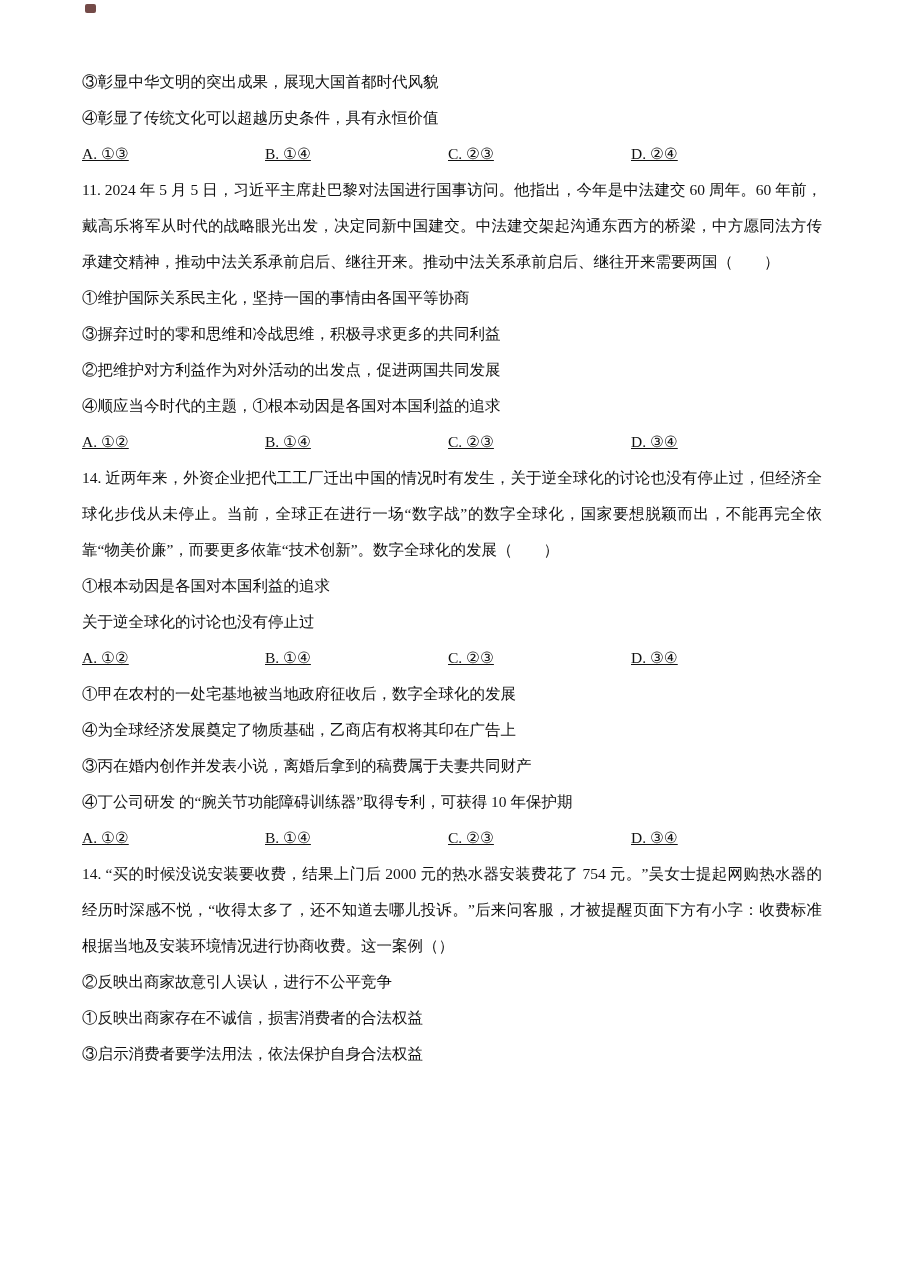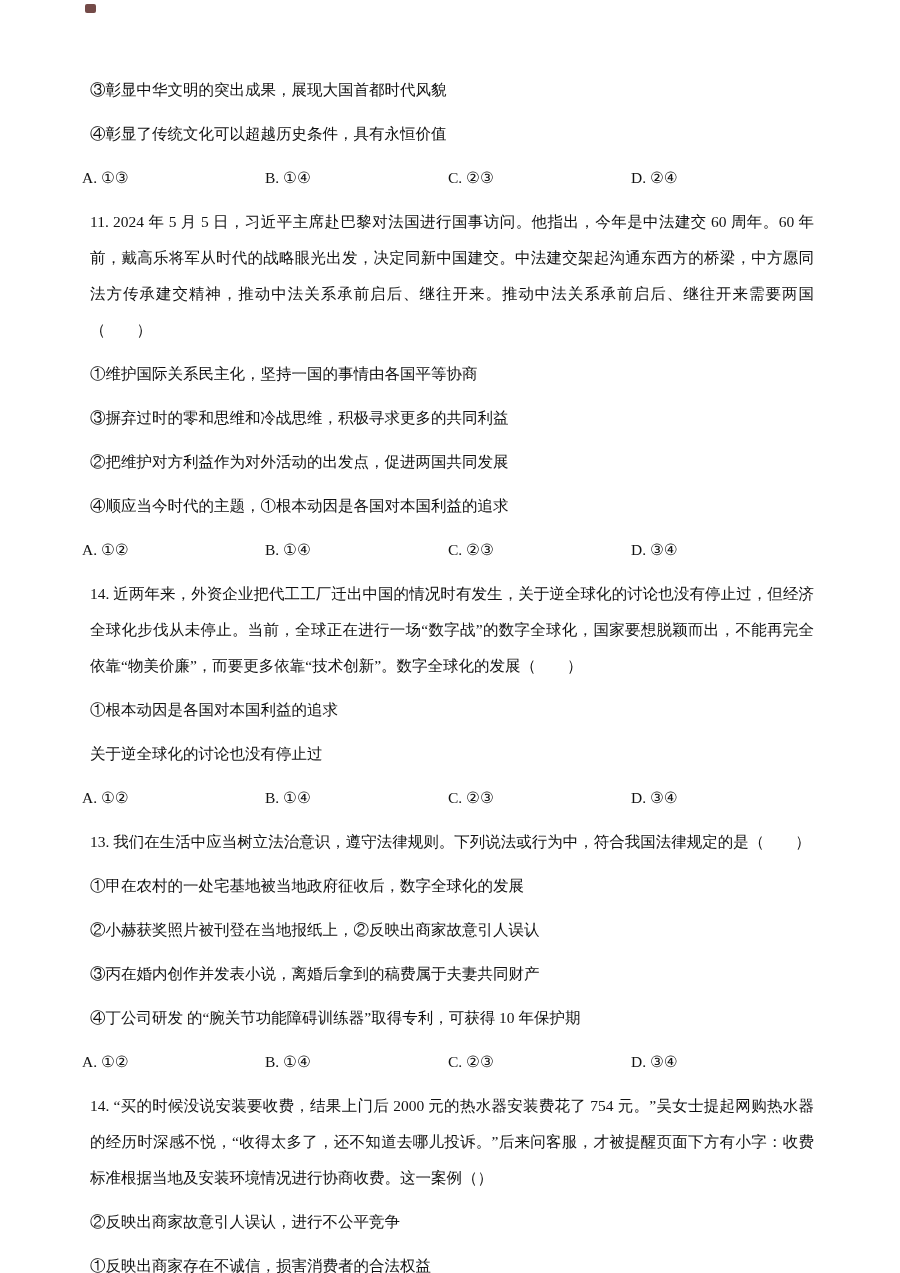--- a/index.html
+++ b/index.html
@@ -17,32 +17,33 @@
     box-sizing: border-box;
     width: 900px;
     height: 1273px;
     padding: 64px 78px 0 82px;
     font-family: "Liberation Serif", "DejaVu Serif", serif;
     font-size: 15.5px;
     line-height: 36px;
     color: #111111;
   }
   .question-block p {
-    margin: 8px;
+    margin: 0;
     font-family: Liberation Serif, serif;
   }
   .stem {
     text-align: justify;
   }
   .item {
     text-align: left;
   }
   .choices {
     display: flex;
     align-items: center;
+    text-decoration: underline;
   }
   .choice {
     width: 183px;
     white-space: nowrap;
   }
   .choice:last-child {
     width: auto;
   }
   .scan-artifact {
     position: absolute;
@@ -89,23 +90,22 @@
       <p class="item">①根本动因是各国对本国利益的追求</p>
       <p class="item">关于逆全球化的讨论也没有停止过</p>
       <div class="choices">
         <span class="choice">A. ①②</span>
         <span class="choice">B. ①④</span>
         <span class="choice">C. ②③</span>
         <span class="choice">D. ③④</span>
       </div>
     </div>
     <div class="question-block">
-      <p class="stem">13. 我们在生活中应当树立法治意识，遵守法律规则。下列说法或行为中，符合我国法律规定的是（　　）</p>
       <p class="item">①甲在农村的一处宅基地被当地政府征收后，数字全球化的发展</p>
-      <p class="item">②小赫获奖照片被刊登在当地报纸上，②反映出商家故意引人误认</p>
+      <p class="item">④为全球经济发展奠定了物质基础，乙商店有权将其印在广告上</p>
       <p class="item">③丙在婚内创作并发表小说，离婚后拿到的稿费属于夫妻共同财产</p>
       <p class="item">④丁公司研发 的“腕关节功能障碍训练器”取得专利，可获得 10 年保护期</p>
       <div class="choices">
         <span class="choice">A. ①②</span>
         <span class="choice">B. ①④</span>
         <span class="choice">C. ②③</span>
         <span class="choice">D. ③④</span>
       </div>
     </div>
     <div class="question-block">

